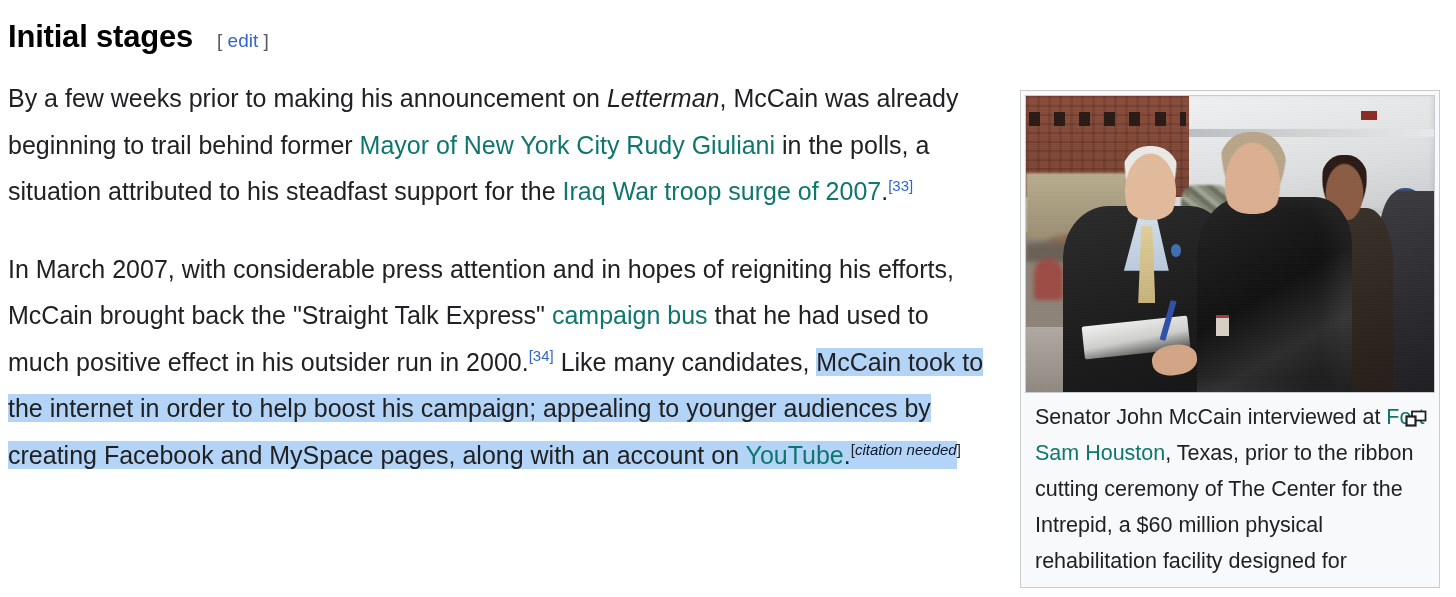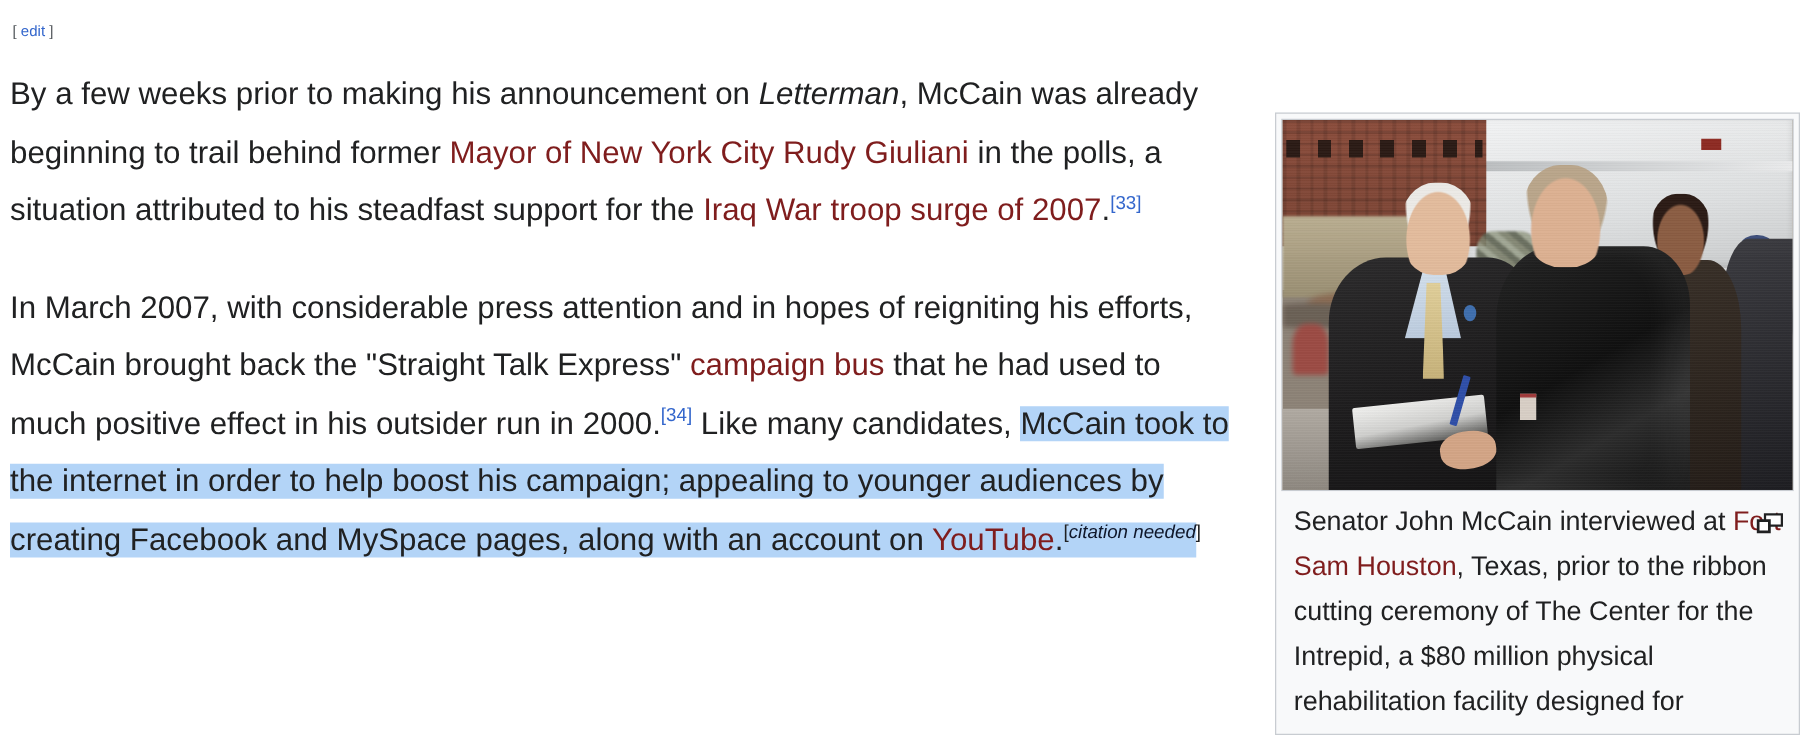--- a/index.html
+++ b/index.html
@@ -31,22 +31,22 @@
     margin: 18px 0 0 8px;
   }
   .heading-text {
     font-size: 31px;
     font-weight: bold;
     letter-spacing: -0.2px;
     color: #000000;
     line-height: 1.2;
   }
   .edit-section {
-    font-size: 12px;
-    margin-left: 2px;
+    font-size: 19px;
+    margin-left: 24px;
     color: #54595d;
     white-space: nowrap;
   }
   .edit-bracket { color: #54595d; }
   .edit-link {
     color: #3366cc;
     text-decoration: none;
     cursor: pointer;
   }
 
@@ -54,21 +54,21 @@
     font-size: 25px;
     line-height: 46.5px;
     margin: 20px 0 0 8px;
     width: 980px;
     color: #202122;
     text-align: left;
   }
   .para.second { margin-top: 31px; }
 
   .wlink {
-    color: #7f1d1d;
+    color: #0f766e;
     text-decoration: none;
     cursor: pointer;
   }
 
   .it { font-style: italic; }
 
   sup.ref {
     font-size: 15px;
     line-height: 1;
     vertical-align: super;
@@ -288,20 +288,21 @@
   }
 
   .clip-host { position: absolute; inset: 0; overflow: hidden; }
 </style>
 </head>
 <body>
 
 <div class="article">
 
   <div class="heading-row">
+    <span class="heading-text">Initial stages</span>
     <span class="edit-section"><span class="edit-bracket">[</span>&nbsp;<a class="edit-link" href="#">edit</a>&nbsp;<span class="edit-bracket">]</span></span>
   </div>
 
   <p class="para first"><span>By a few weeks prior to making his announcement on </span><span class="it">Letterman</span><span>, McCain was already beginning to trail behind former </span><a class="wlink" href="#">Mayor of New York City Rudy Giuliani</a><span> in the polls, a situation attributed to his steadfast support for the </span><a class="wlink" href="#">Iraq War troop surge of 2007</a><span>.</span><sup class="ref"><a class="wlink" href="#">[33]</a></sup></p>
 
   <p class="para second"><span>In March 2007, with considerable press attention and in hopes of reigniting his efforts, McCain brought back the "Straight Talk Express" </span><a class="wlink" href="#">campaign bus</a><span> that he had used to much positive effect in his outsider run in 2000.</span><sup class="ref"><a class="wlink" href="#">[34]</a></sup><span> Like many candidates, </span><span class="sel"><span>McCain took to the internet in order to help boost his campaign; appealing to younger audiences by creating Facebook and MySpace pages, along with an account on </span><a class="wlink" href="#">YouTube</a><span>.</span><sup class="cn"><span>[</span><a class="cn-link" href="#">citation needed</a></sup></span><sup class="cn"><span>]</span></sup></p>
 
 </div>
 
 <div class="thumb">
@@ -341,16 +342,16 @@
     </div>
   </div>
 
   <div class="thumb-caption">
     <a class="magnify" href="#" title="Enlarge">
       <svg width="22" height="18" viewBox="0 0 22 18" aria-hidden="true">
         <rect x="7" y="1.5" width="13.5" height="9" fill="#ffffff" stroke="#202122" stroke-width="1.8"></rect>
         <rect x="1.5" y="6.5" width="9" height="9" fill="#ffffff" stroke="#202122" stroke-width="2.2"></rect>
       </svg>
     </a>
-    <span>Senator John McCain interviewed at </span><a class="wlink" href="#">Fort Sam Houston</a><span>, Texas, prior to the ribbon cutting ceremony of The Center for the Intrepid, a $80 million physical rehabilitation facility designed for</span>
+    <span>Senator John McCain interviewed at </span><a class="wlink" href="#">Fort Sam Houston</a><span>, Texas, prior to the ribbon cutting ceremony of The Center for the Intrepid, a $60 million physical rehabilitation facility designed for</span>
   </div>
 
 </div>
 
 </body></html>

